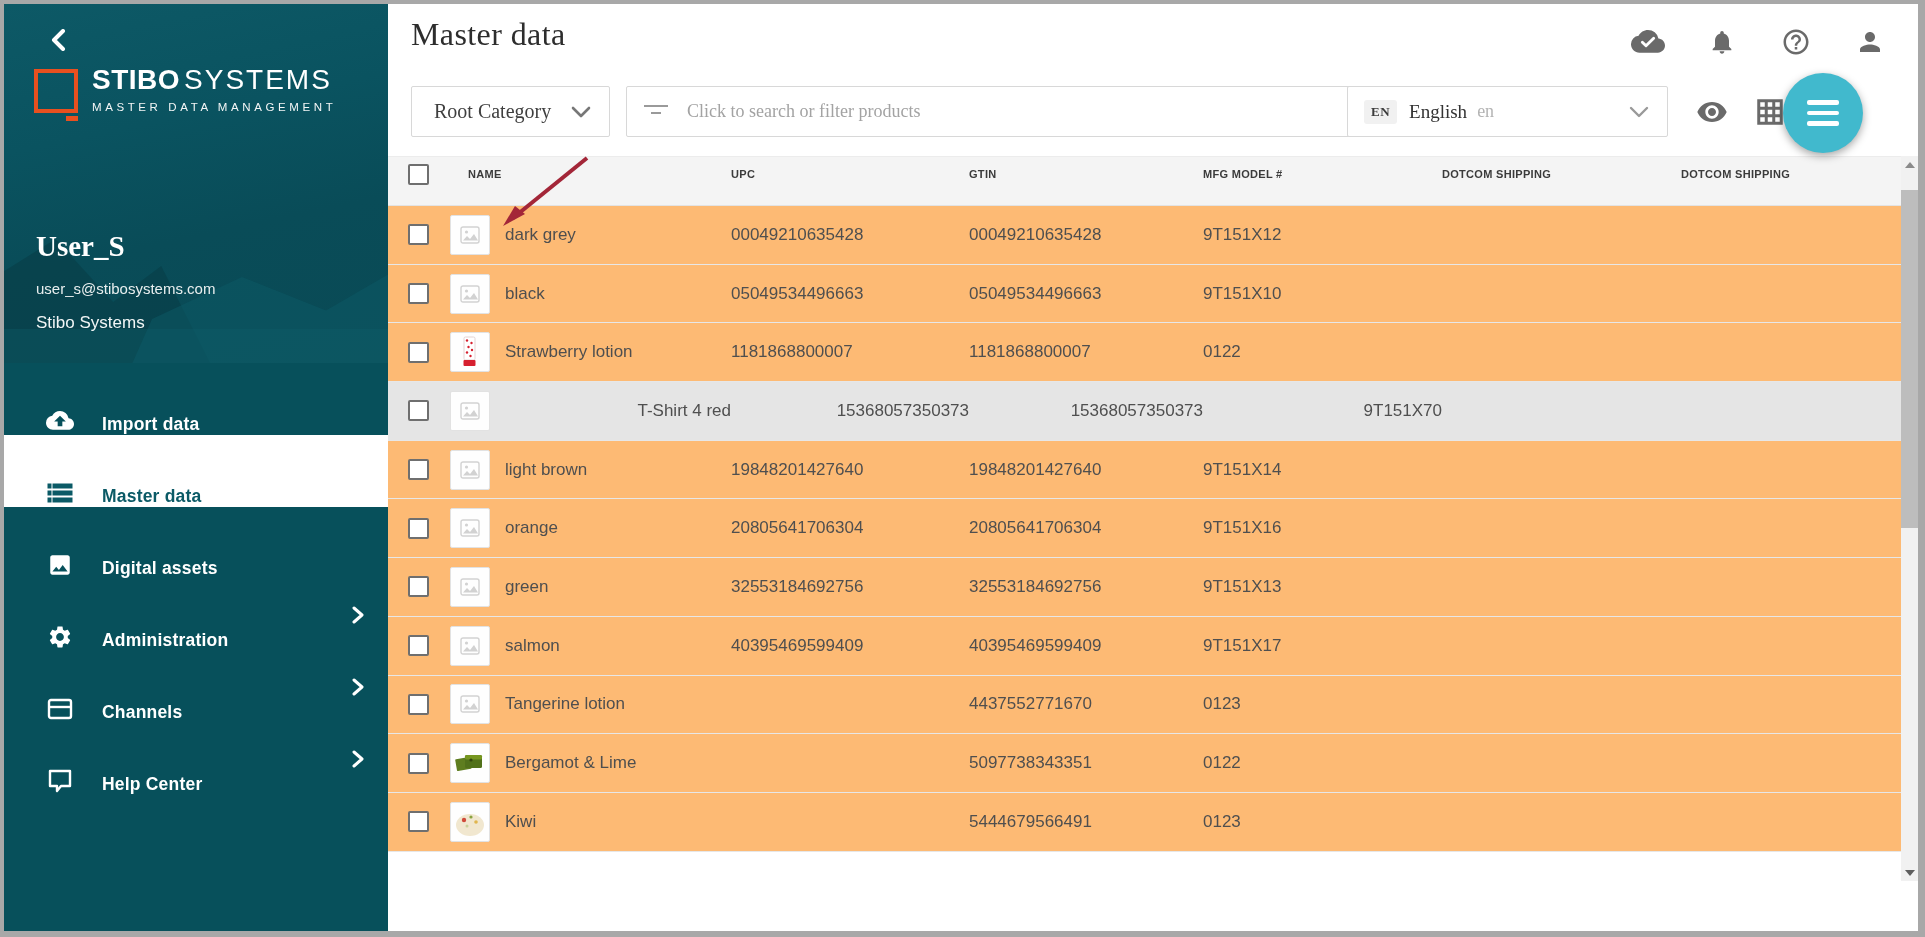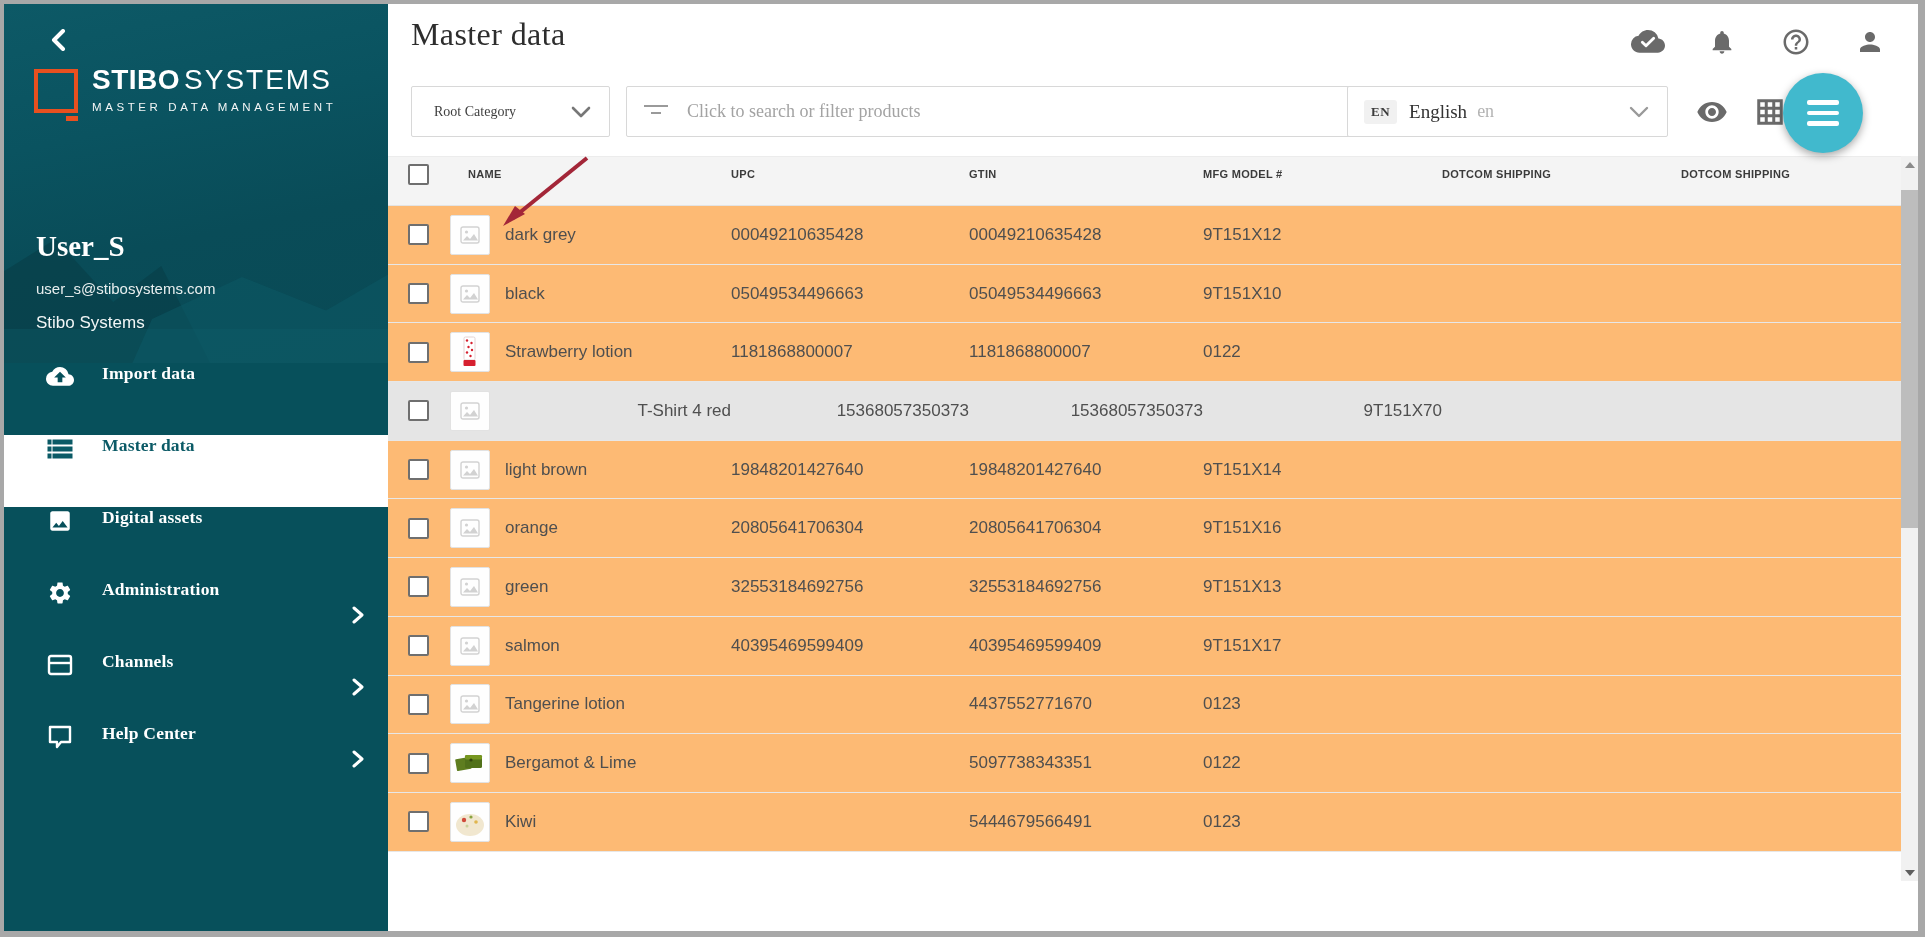--- a/index.html
+++ b/index.html
@@ -29,39 +29,39 @@
   .logo-text{margin-left:14px;line-height:1;}
   .brand{font-size:28px;letter-spacing:.5px;white-space:nowrap;}
   .brand .b{font-weight:bold;}
   .brand .l{font-weight:300;margin-left:4px;letter-spacing:2px;}
   .tagline{margin-top:8px;font-size:11.5px;letter-spacing:3.6px;color:#f4f6f6;white-space:nowrap;}
   .user-block{position:absolute;left:32px;top:226px;z-index:3;}
   .user-name{font-family:"Liberation Serif",serif;font-weight:bold;font-size:29px;}
   .user-email{margin-top:17px;font-size:15px;color:#e9efef;}
   .user-org{margin-top:16px;font-size:17px;color:#f2f6f6;}
   .menu{position:absolute;left:0;top:359px;width:100%;}
-  .menu-item{position:relative;height:72px;display:flex;align-items:flex-start;padding-left:42px;cursor:pointer;font-family:Liberation Serif, serif;}
+  .menu-item{position:relative;height:72px;display:flex;align-items:flex-end;padding-left:42px;cursor:pointer;}
   .menu-item .mi-icon{width:28px;height:28px;display:flex;align-items:center;justify-content:center;flex:0 0 28px;}
   .menu-item .mi-label{margin-left:28px;font-size:17.5px;font-weight:600;letter-spacing:.2px;}
   .menu-item .mi-chevron{position:absolute;right:24px;top:50%;transform:translateY(-50%);display:flex;}
   .menu-item.selected{background:#fff;color:#0b5a66;}
   .menu-item.selected svg *{stroke:#0b5a66;}
   .menu-item.selected svg .f{fill:#0b5a66;}
 
   
   .main{position:absolute;left:388px;top:4px;width:1530px;height:927px;background:#fff;}
   .page-title{position:absolute;left:23px;top:12px;font-family:"Liberation Serif",serif;font-size:32px;color:#2d2d2d;letter-spacing:.4px;}
   .top-icons{position:absolute;right:30px;top:20px;display:flex;gap:38px;}
   .tool-icon{width:36px;height:36px;display:flex;align-items:center;justify-content:center;cursor:pointer;}
 
   .filter-row{position:absolute;left:0;top:82px;width:100%;height:51px;}
   .fbox{position:absolute;top:0;height:51px;background:#fff;border:1px solid #d8d8d8;border-radius:2px;
         display:flex;align-items:center;font-family:"Liberation Serif",serif;}
   .cat-box{left:23px;width:199px;justify-content:space-between;padding:0 18px 0 22px;cursor:pointer;}
-  .cat-label{font-size:14px;color:#3f3f3f;}
+  .cat-label{font-size:20px;color:#3f3f3f;}
   .search-box{left:238px;width:841px;padding:14px 16px;}
   .search-box input{border:0;outline:0;flex:1;margin-left:16px;font-family:"Liberation Serif",serif;font-size:18px;color:#444;background:transparent;}
   .search-box input::placeholder{color:#a3a3a3;}
   .lang-box{left:959px;width:321px;justify-content:flex-start;padding:0 18px 0 16px;cursor:pointer;}
   .lang-badge{background:#f1f1f1;border-radius:3px;padding:4px 7px;font-size:13px;font-weight:bold;color:#3c3c3c;letter-spacing:.5px;}
   .lang-name{margin-left:12px;font-size:19px;color:#333;}
   .lang-code{margin-left:10px;font-size:18px;color:#b3b3b3;}
   .lang-box .chev{margin-left:auto;}
   .view-icon{position:absolute;top:8px;width:36px;height:36px;display:flex;align-items:center;justify-content:center;cursor:pointer;}
   .eye-pos{left:1306px;}

